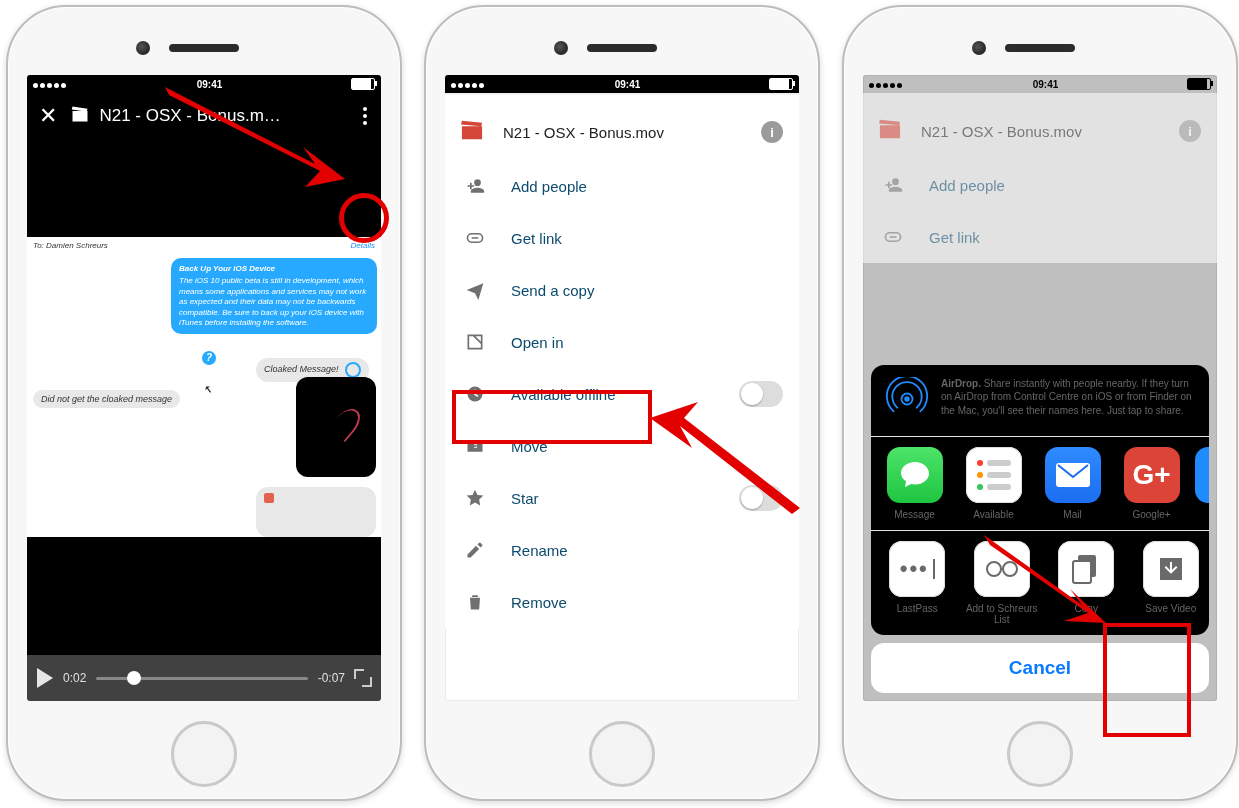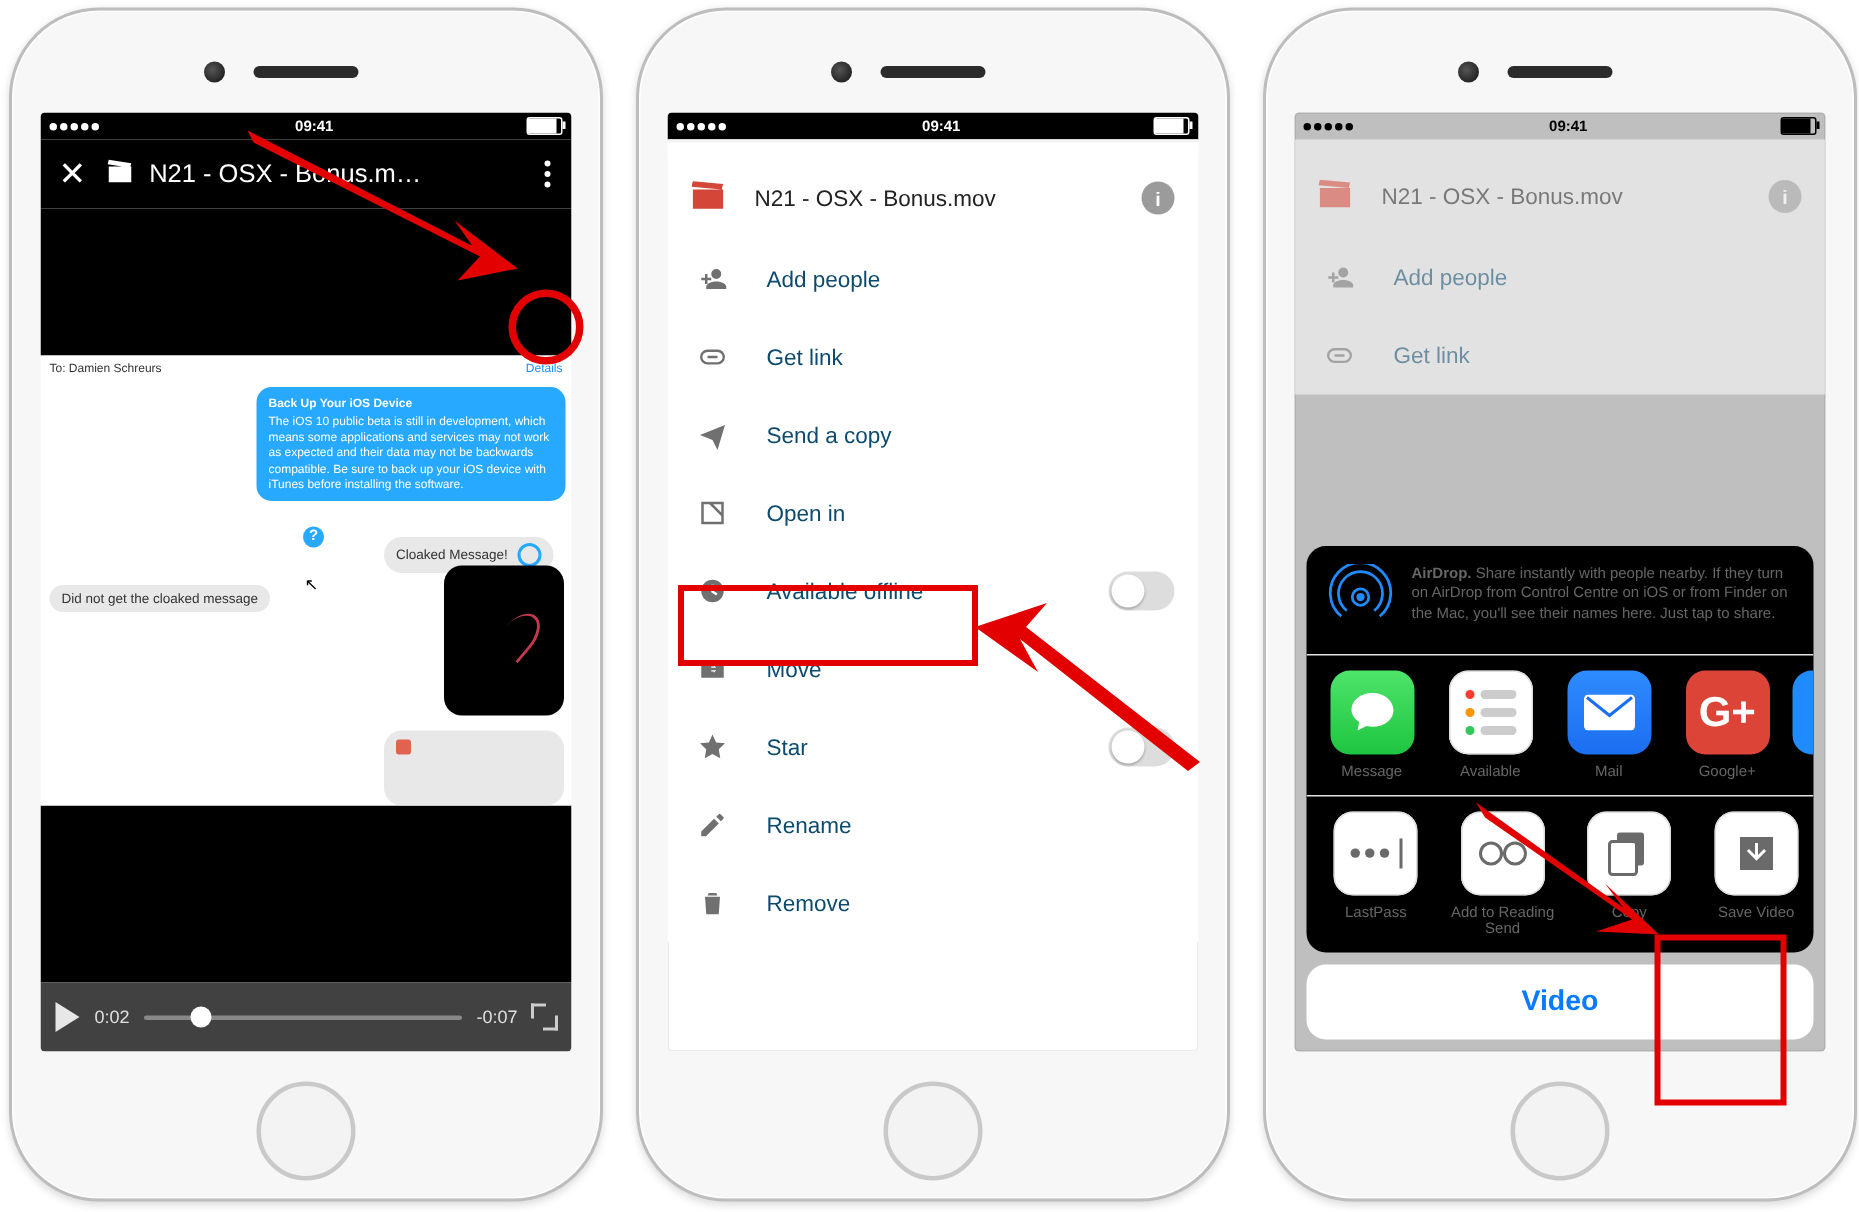--- a/index.html
+++ b/index.html
@@ -44,21 +44,21 @@
   .dim .battery{border-color:#000;} .dim .battery::after{background:#000;} .dim .battery i{background:#000;}
 
   .titlebar{height:46px;background:#000;color:#fff;display:flex;align-items:center;
     padding:0 8px;gap:10px;font-size:17px;font-weight:500;}
   .titlebar .close{font-size:22px;font-weight:300;padding:0 4px;}
   .more-dots{display:flex;flex-direction:column;gap:3px;padding:6px}
   .more-dots i{width:4px;height:4px;border-radius:50%;background:#fff;display:block;}
 
   
   .vidblack{background:#000;height:98px;}
-  .chat{background:#fff;height:300px;position:relative;font-size:8px;overflow:hidden;}
+  .chat{background:#fff;height:300px;position:relative;font-size:8px;overflow:hidden;font-style:italic;}
   .chat-top{display:flex;justify-content:space-between;padding:4px 6px;font-size:8px;color:#333;}
   .chat-top .details{color:#1e90ff;}
   .bubble-blue{background:#27a9ff;color:#fff;border-radius:10px;padding:6px 8px;
     width:190px;margin:4px 4px 4px auto;line-height:1.3;font-size:8px;}
   .bubble-blue .head{font-weight:600;margin-bottom:2px;}
   .bubble-grey{background:#e8e8e8;color:#333;border-radius:12px;padding:4px 8px;
     margin:20px 6px 2px auto;display:inline-block;font-size:9px;float:right;clear:both;}
   .bubble-left{background:#e8e8e8;color:#333;border-radius:12px;padding:4px 8px;
     margin:6px 0 2px 6px;display:inline-block;font-size:9px;clear:both;}
   .bigblack{position:absolute;right:5px;bottom:60px;width:80px;height:100px;background:#000;border-radius:12px;}
@@ -406,21 +406,21 @@
             <div class="app action">
               <div class="tile">
                   <svg width="36" height="20" viewBox="0 0 36 20">
                     <g fill="none" stroke="#6a6a6a" stroke-width="2">
                       <circle cx="10" cy="10" r="7"></circle>
                       <circle cx="26" cy="10" r="7"></circle>
                       <path d="M17 10h2"></path>
                     </g>
                   </svg>
                 </div>
-              <div>Add to Reading Send</div>
+              <div>Add to Schreurs List</div>
             </div>
             <div class="app action">
               <div class="tile">
                   <svg width="30" height="32" viewBox="0 0 30 32">
                     <rect x="7" y="2" width="18" height="22" rx="2" fill="#6a6a6a"></rect>
                     <rect x="2" y="8" width="18" height="22" rx="2" fill="#fff" stroke="#6a6a6a" stroke-width="2"></rect>
                   </svg>
                 </div>
               <div>Copy</div>
             </div>
@@ -428,21 +428,21 @@
               <div class="tile">
                   <svg width="30" height="30" viewBox="0 0 30 30">
                     <path fill="#6a6a6a" d="M4 4h22v22H4z"></path>
                     <path fill="#fff" d="M14 8h2v8l4-4 1.4 1.4L15 19.8 8.6 13.4 10 12l4 4z"></path>
                   </svg>
                 </div>
               <div>Save Video</div>
             </div>
           </div>
         </div>
-        <div class="cancel">Video</div>
+        <div class="cancel">Cancel</div>
       </div>
     </div>
   </div>
 
   <div class="ring" style="top:193px;left:339px;width:40px;height:40px;"></div>
   <div class="arrow" style="top:87px;left:145px;">
     <svg width="240" height="140">
         <defs></defs>
         <polygon points="200,92 158,60 170,77 20,0 24,8 175,84 160,100" fill="#e20000"></polygon>
       </svg>

